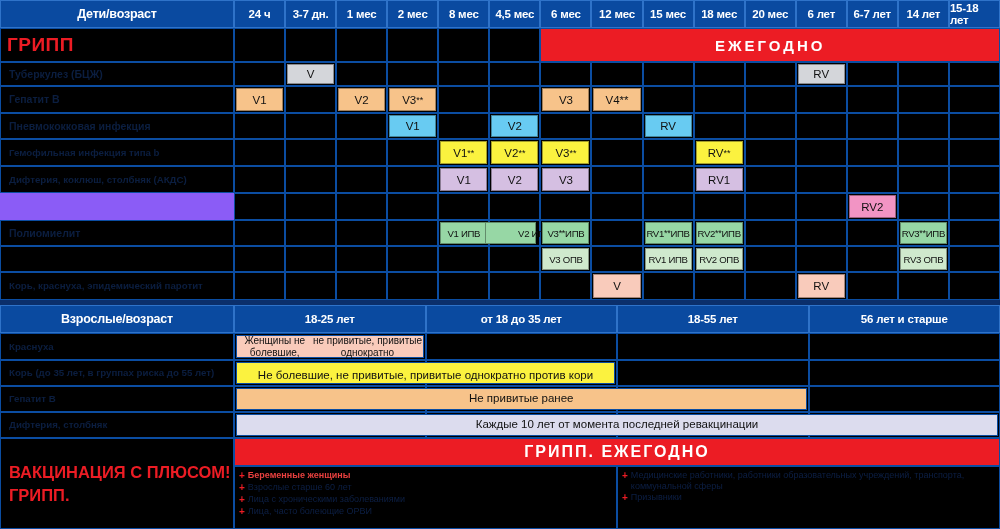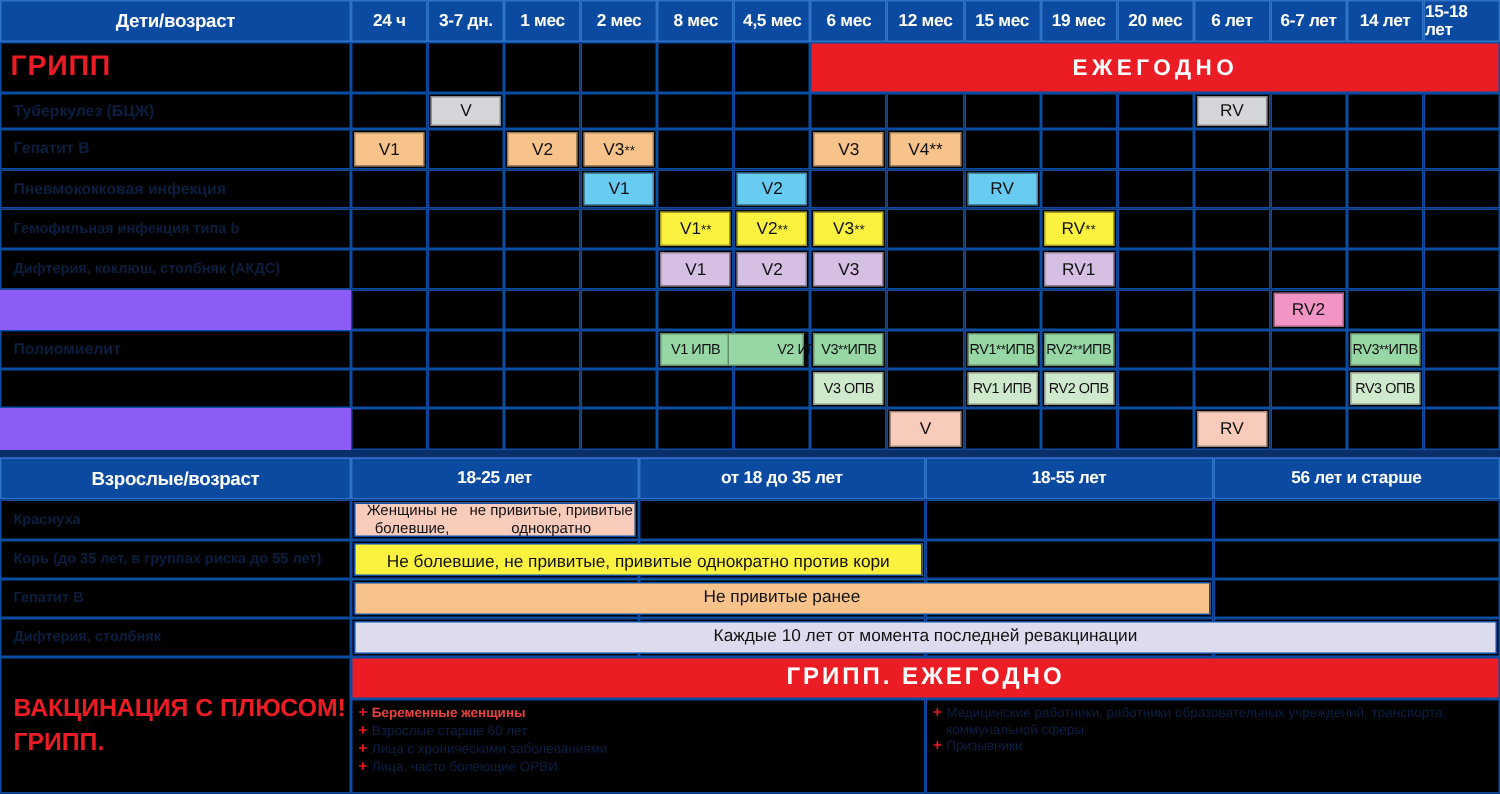--- a/index.html
+++ b/index.html
@@ -69,21 +69,21 @@
     <div class="cell hdr labelhdr" style="left: 0px; top: 0px; width: 234px; height: 28px; position: absolute;">Дети/возраст</div>
     <div class="cell hdr" style="left: 234px; top: 0px; width: 51.0667px; height: 28px; position: absolute;">24 ч</div>
     <div class="cell hdr" style="left: 285.067px; top: 0px; width: 51.0667px; height: 28px; position: absolute;">3-7 дн.</div>
     <div class="cell hdr" style="left: 336.133px; top: 0px; width: 51.0667px; height: 28px; position: absolute;">1 мес</div>
     <div class="cell hdr" style="left: 387.2px; top: 0px; width: 51.0667px; height: 28px; position: absolute;">2 мес</div>
     <div class="cell hdr" style="left: 438.267px; top: 0px; width: 51.0667px; height: 28px; position: absolute;">8 мес</div>
     <div class="cell hdr" style="left: 489.333px; top: 0px; width: 51.0667px; height: 28px; position: absolute;">4,5 мес</div>
     <div class="cell hdr" style="left: 540.4px; top: 0px; width: 51.0667px; height: 28px; position: absolute;">6 мес</div>
     <div class="cell hdr" style="left: 591.467px; top: 0px; width: 51.0667px; height: 28px; position: absolute;">12 мес</div>
     <div class="cell hdr" style="left: 642.533px; top: 0px; width: 51.0667px; height: 28px; position: absolute;">15 мес</div>
-    <div class="cell hdr" style="left: 693.6px; top: 0px; width: 51.0667px; height: 28px; position: absolute;">19 мес</div>
+    <div class="cell hdr" style="left: 693.6px; top: 0px; width: 51.0667px; height: 28px; position: absolute;">18 мес</div>
     <div class="cell hdr" style="left: 744.667px; top: 0px; width: 51.0667px; height: 28px; position: absolute;">20 мес</div>
     <div class="cell hdr" style="left: 795.733px; top: 0px; width: 51.0667px; height: 28px; position: absolute;">6 лет</div>
     <div class="cell hdr" style="left: 846.8px; top: 0px; width: 51.0667px; height: 28px; position: absolute;">6-7 лет</div>
     <div class="cell hdr" style="left: 897.867px; top: 0px; width: 51.0667px; height: 28px; position: absolute;">14 лет</div>
     <div class="cell hdr" style="left: 948.933px; top: 0px; width: 51.0667px; height: 28px; position: absolute;">15-18 лет</div>
     <div class="flu-label" style="left: 0px; top: 28px; width: 234px; height: 34px; position: absolute;">ГРИПП</div>
     <div class="cell" style="left: 234px; top: 28px; width: 51.0667px; height: 34px; position: absolute;"></div>
     <div class="cell" style="left: 285.067px; top: 28px; width: 51.0667px; height: 34px; position: absolute;"></div>
     <div class="cell" style="left: 336.133px; top: 28px; width: 51.0667px; height: 34px; position: absolute;"></div>
     <div class="cell" style="left: 387.2px; top: 28px; width: 51.0667px; height: 34px; position: absolute;"></div>
@@ -239,20 +239,21 @@
     <div class="cell" style="left: 693.6px; top: 246px; width: 51.0667px; height: 26px; position: absolute;"></div>
     <div class="cell" style="left: 744.667px; top: 246px; width: 51.0667px; height: 26px; position: absolute;"></div>
     <div class="cell" style="left: 795.733px; top: 246px; width: 51.0667px; height: 26px; position: absolute;"></div>
     <div class="cell" style="left: 846.8px; top: 246px; width: 51.0667px; height: 26px; position: absolute;"></div>
     <div class="cell" style="left: 897.867px; top: 246px; width: 51.0667px; height: 26px; position: absolute;"></div>
     <div class="cell" style="left: 948.933px; top: 246px; width: 51.0667px; height: 26px; position: absolute;"></div>
     <div class="chip c-green2 sm" style="position: absolute; left: 542.4px; top: 248px; width: 47.0667px; height: 22px;">V3 ОПВ</div>
     <div class="chip c-green2 sm" style="position: absolute; left: 644.533px; top: 248px; width: 47.0667px; height: 22px;">RV1 ИПВ</div>
     <div class="chip c-green2 sm" style="position: absolute; left: 695.6px; top: 248px; width: 47.0667px; height: 22px;">RV2 ОПВ</div>
     <div class="chip c-green2 sm" style="position: absolute; left: 899.867px; top: 248px; width: 47.0667px; height: 22px;">RV3 ОПВ</div>
+    <div class="cell rowlabel small" style="left: 0px; top: 272px; width: 234px; height: 28px; position: absolute;">Корь, краснуха, эпидемический паротит</div>
     <div class="cell" style="left: 234px; top: 272px; width: 51.0667px; height: 28px; position: absolute;"></div>
     <div class="cell" style="left: 285.067px; top: 272px; width: 51.0667px; height: 28px; position: absolute;"></div>
     <div class="cell" style="left: 336.133px; top: 272px; width: 51.0667px; height: 28px; position: absolute;"></div>
     <div class="cell" style="left: 387.2px; top: 272px; width: 51.0667px; height: 28px; position: absolute;"></div>
     <div class="cell" style="left: 438.267px; top: 272px; width: 51.0667px; height: 28px; position: absolute;"></div>
     <div class="cell" style="left: 489.333px; top: 272px; width: 51.0667px; height: 28px; position: absolute;"></div>
     <div class="cell" style="left: 540.4px; top: 272px; width: 51.0667px; height: 28px; position: absolute;"></div>
     <div class="cell" style="left: 591.467px; top: 272px; width: 51.0667px; height: 28px; position: absolute;"></div>
     <div class="cell" style="left: 642.533px; top: 272px; width: 51.0667px; height: 28px; position: absolute;"></div>
     <div class="cell" style="left: 693.6px; top: 272px; width: 51.0667px; height: 28px; position: absolute;"></div>

